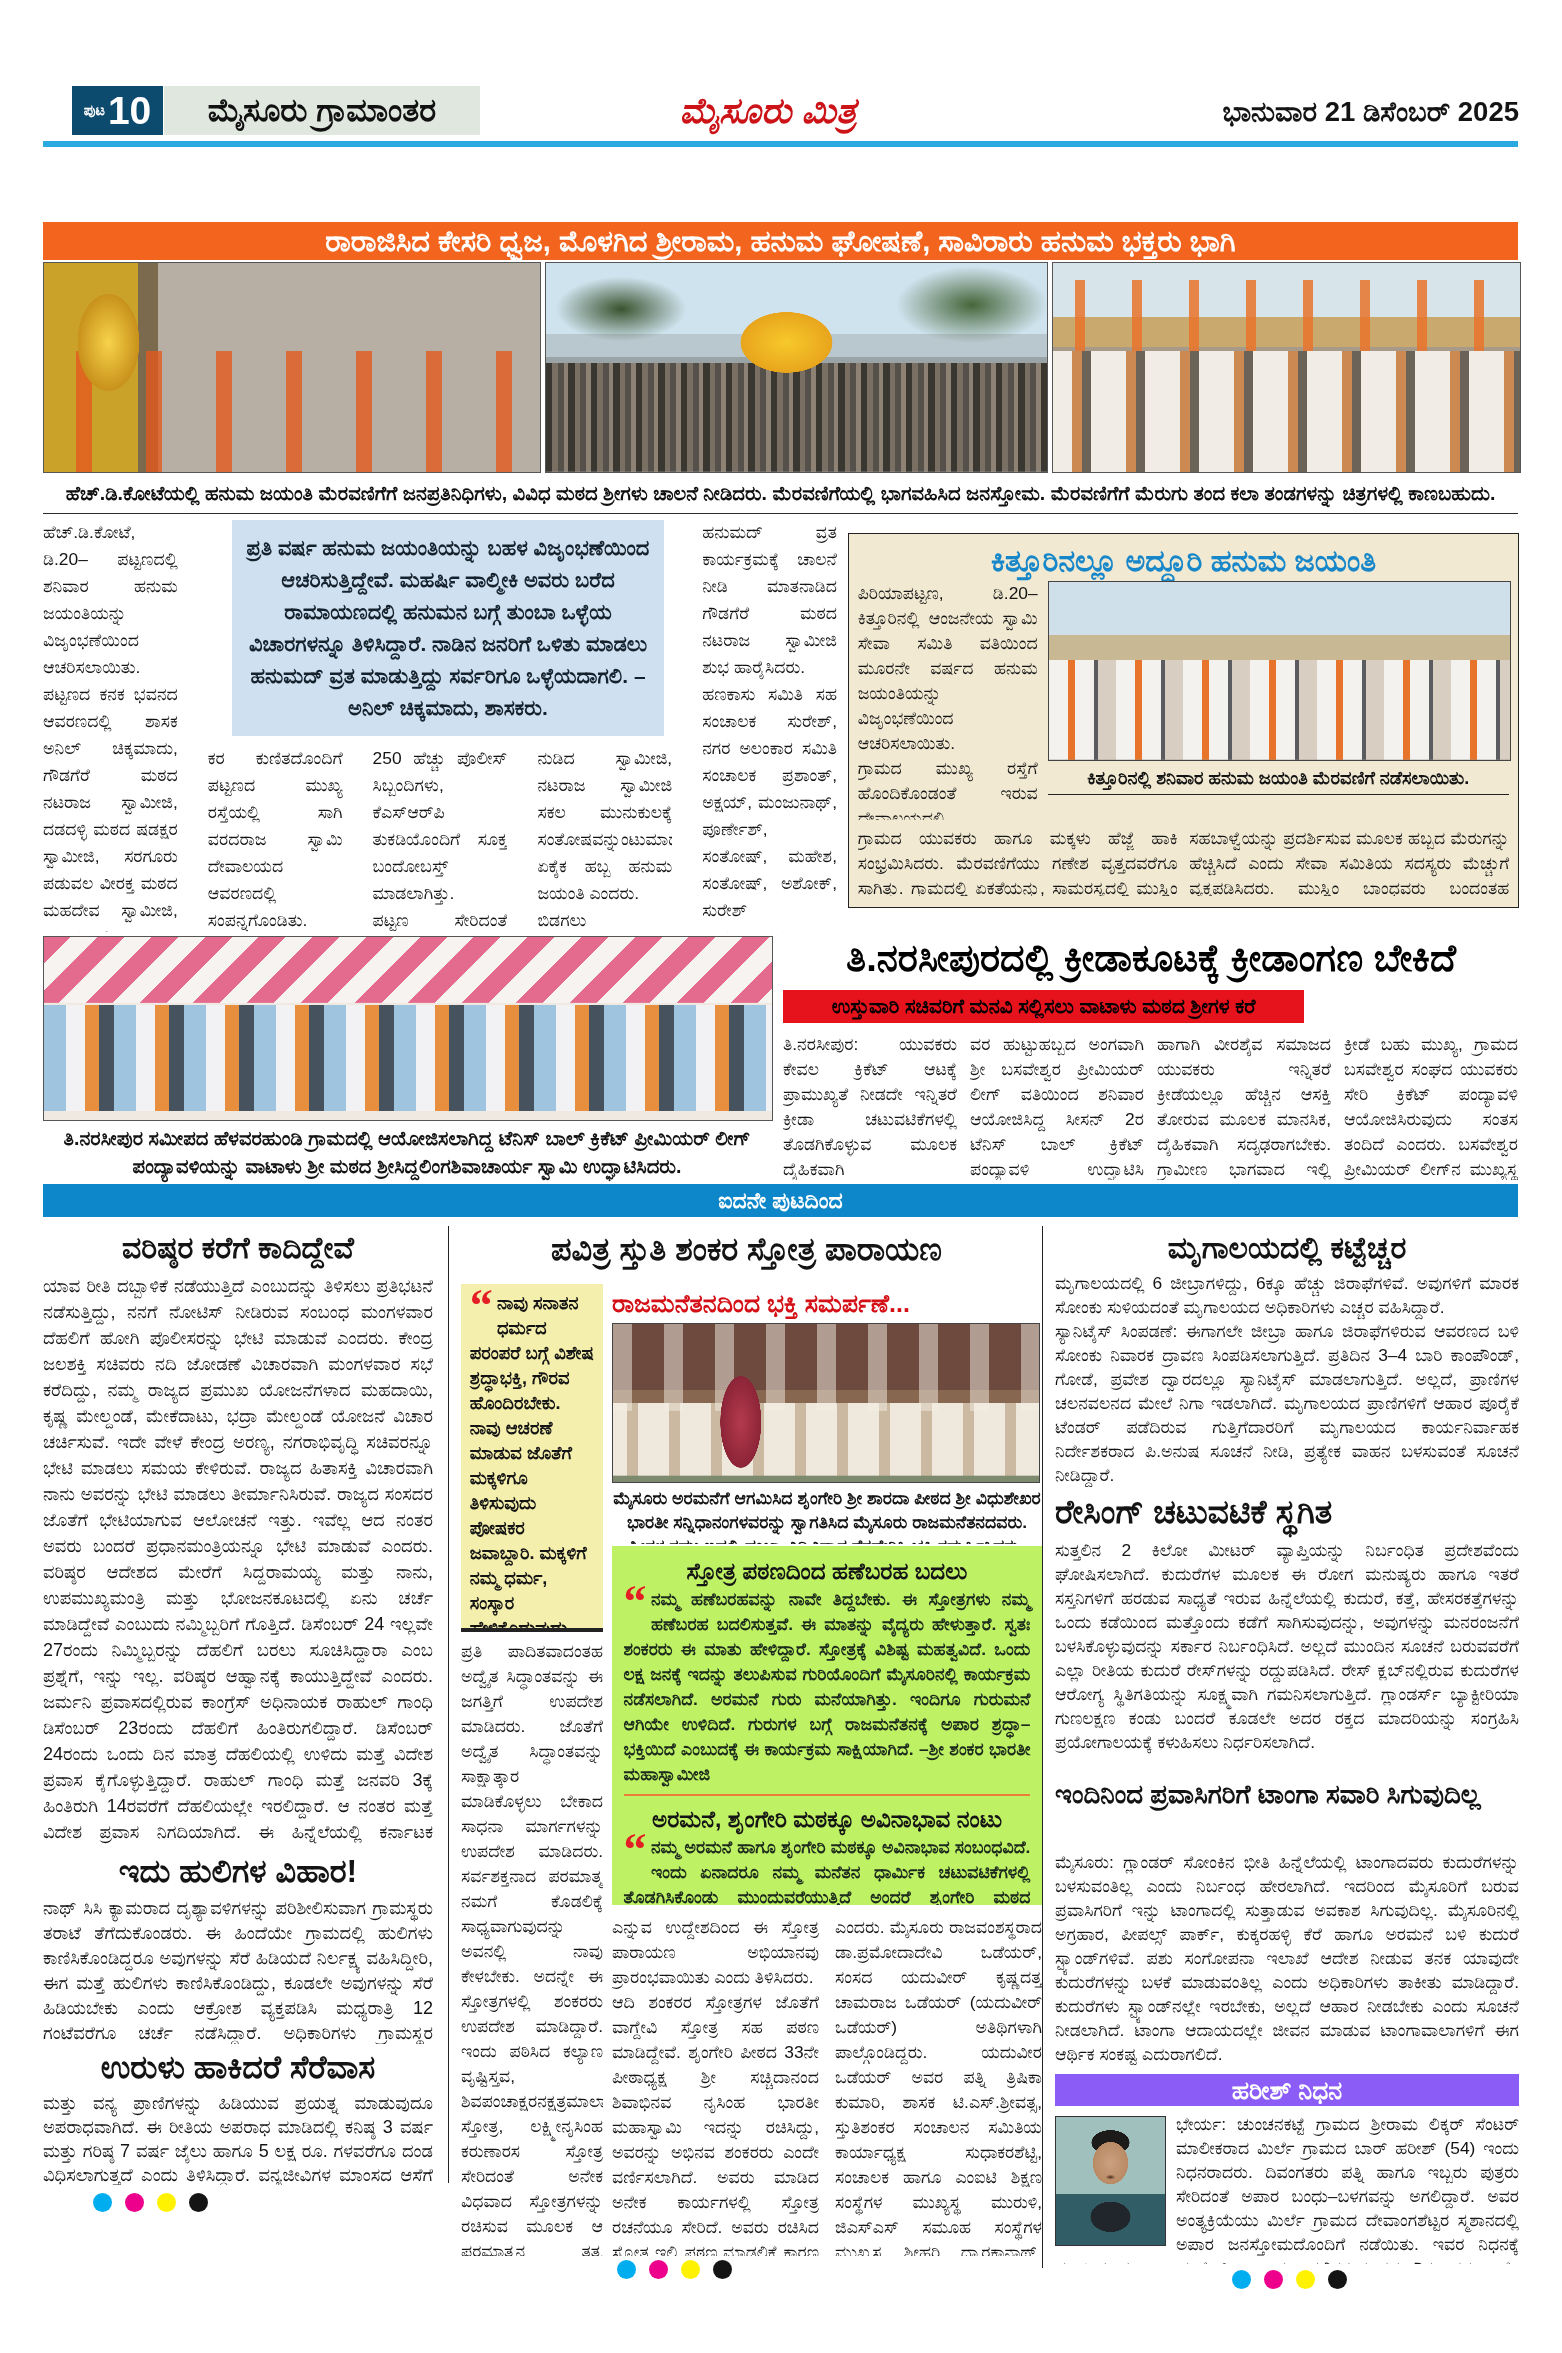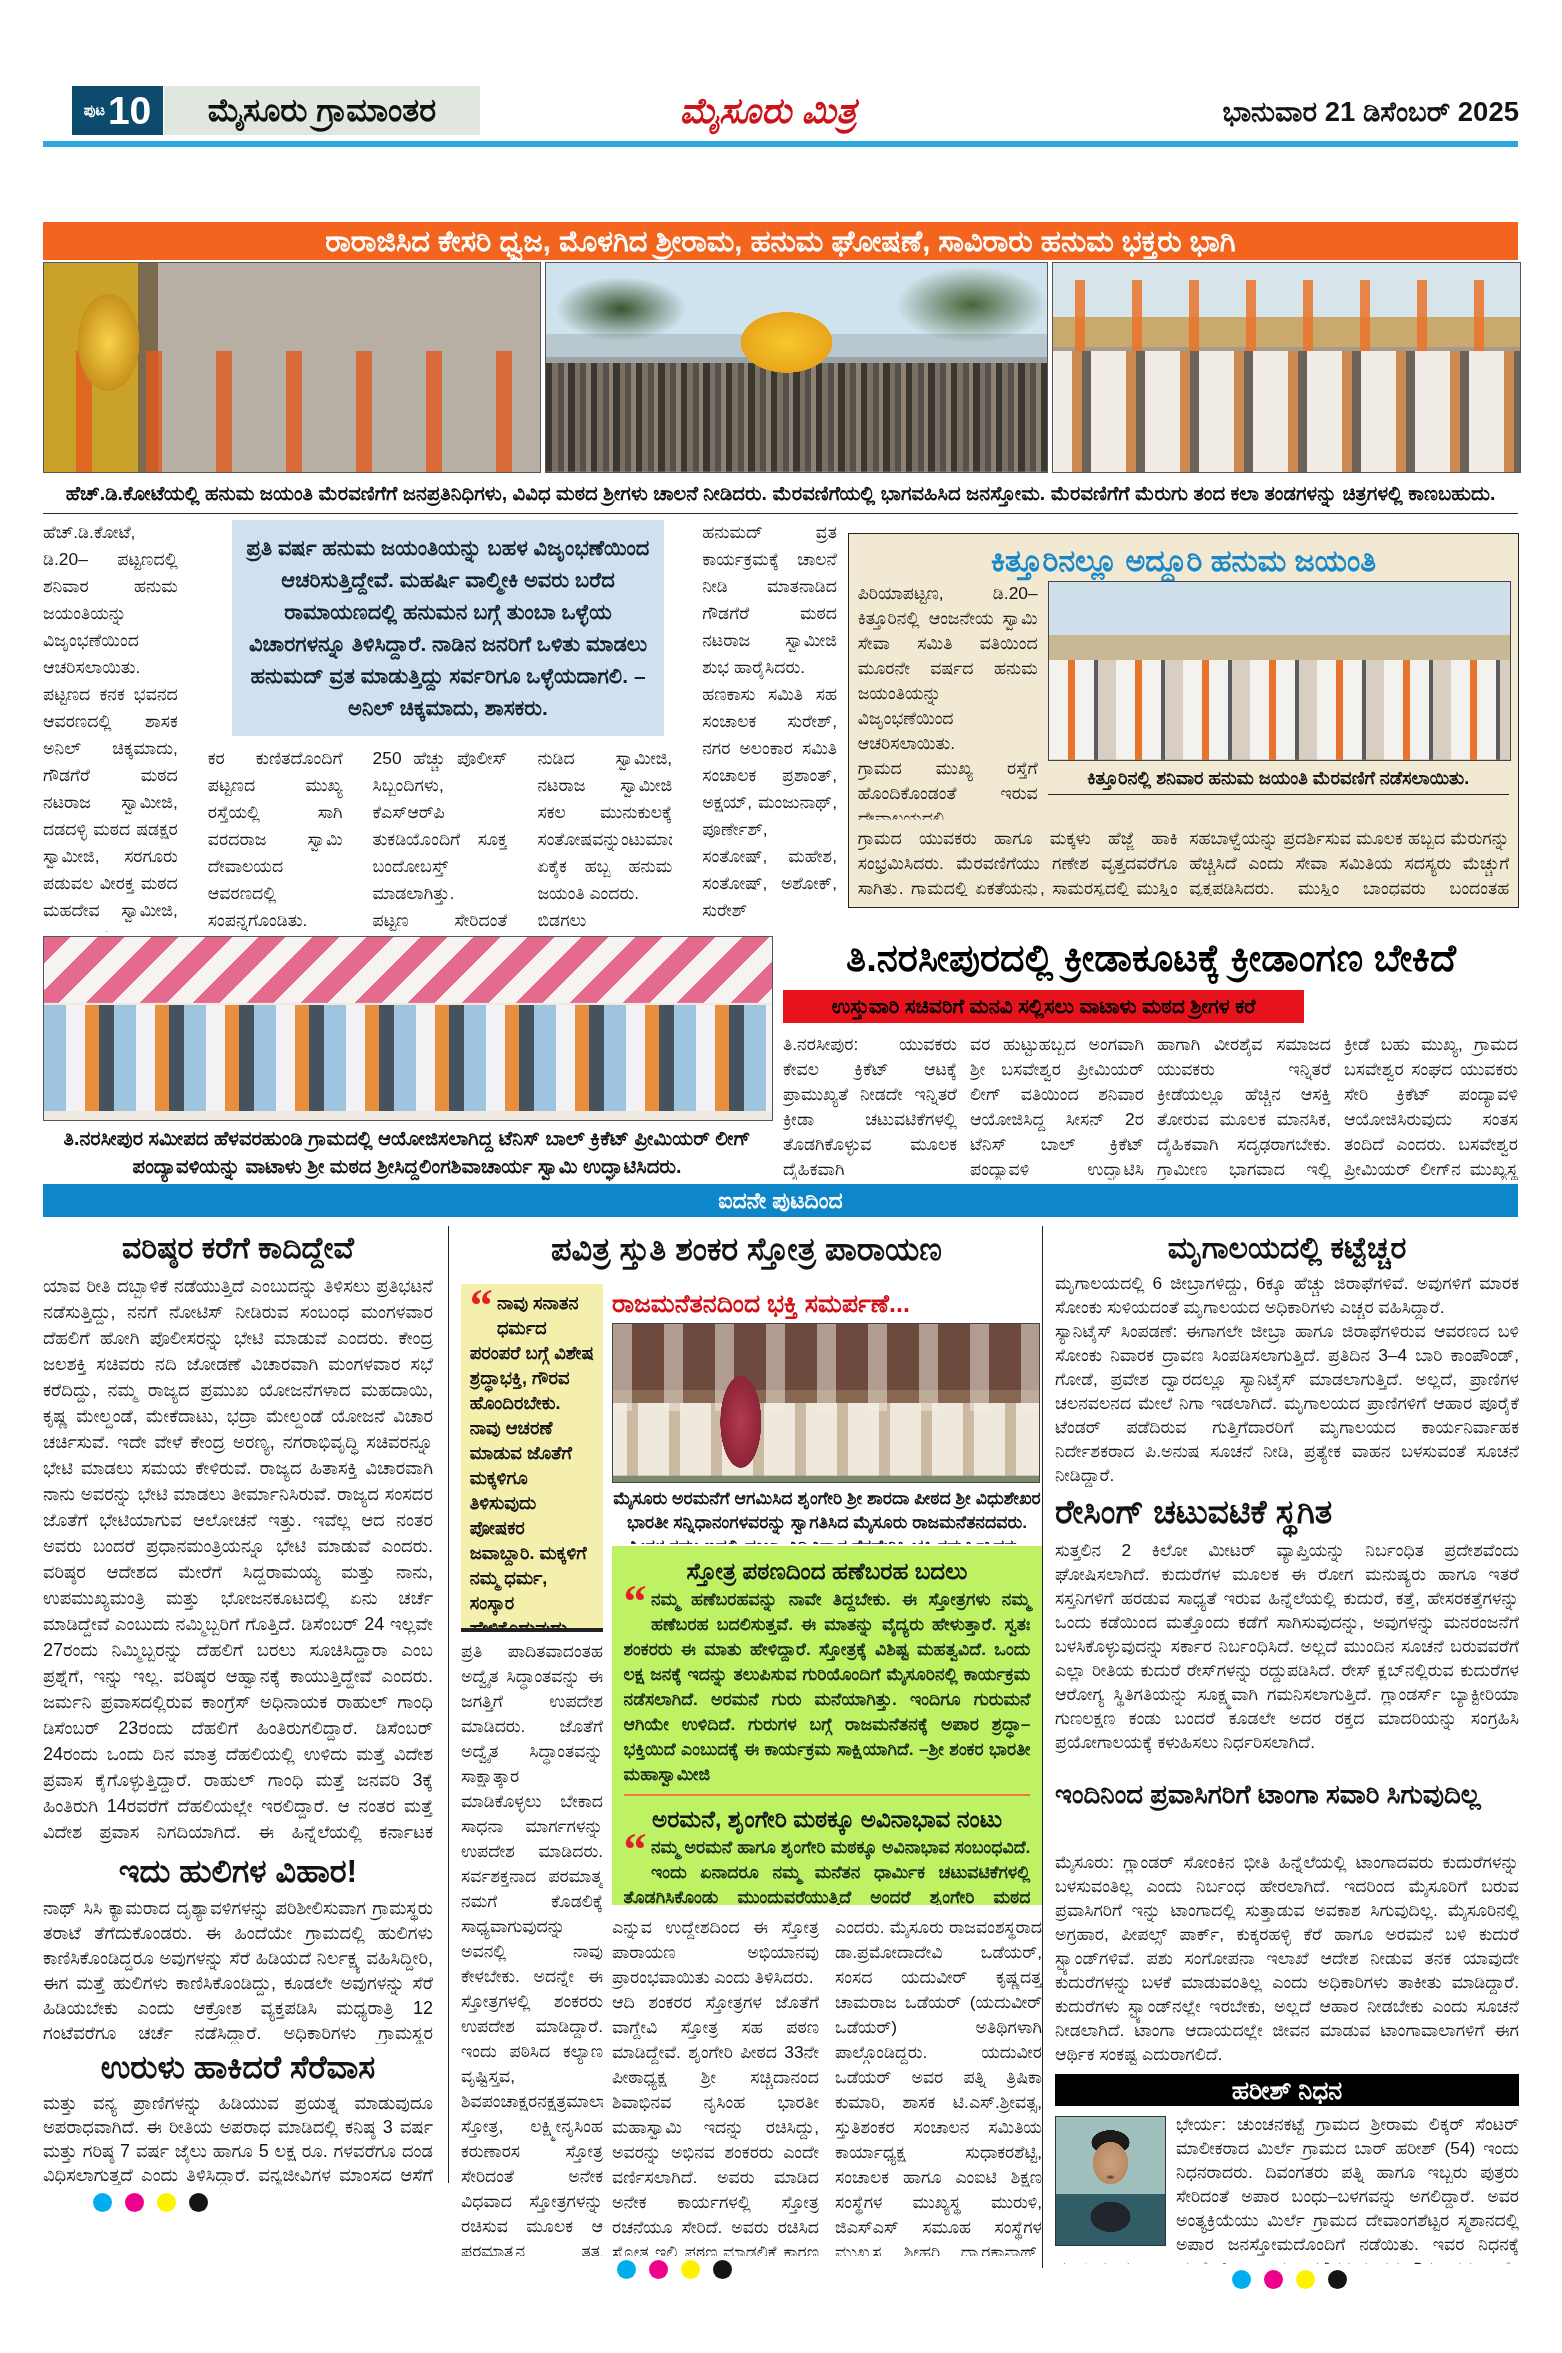--- a/index.html
+++ b/index.html
@@ -126,21 +126,21 @@
   .gb-div{height:2.2px;background:#e87e38;margin:7.2px 0;}
   .mz-below-green{left:612px;top:1915px;width:430px;height:341px;display:flex;gap:16px;}
   .bg-col{width:50%;font-size:17.4px;line-height:25px;overflow:hidden;}
 
   .rz-h1{left:1055px;top:1228px;width:464px;height:39px;font-size:30px;font-weight:bold;text-align:center;line-height:39px;}
   .rz-b1{left:1055px;top:1271px;width:464px;height:216px;font-size:17.4px;line-height:24px;}
   .rz-h2{left:1055px;top:1491px;width:464px;height:42px;font-size:33px;font-weight:bold;text-align:left;line-height:42px;}
   .rz-b2{left:1055px;top:1538px;width:464px;height:235px;font-size:17.4px;line-height:24px;}
   .rz-h3{left:1055px;top:1777px;width:464px;height:35px;font-size:26px;font-weight:bold;line-height:35px;}
   .rz-b3{left:1055px;top:1815px;width:464px;height:254px;font-size:17.4px;line-height:24px;margin-top:35px;}
-  .obit-bar{left:1055px;top:2074px;width:464px;height:32px;background:#000000;color:#fff;font-size:25px;font-weight:bold;text-align:center;line-height:32px;}
+  .obit-bar{left:1055px;top:2074px;width:464px;height:32px;background:#8b5cf6;color:#fff;font-size:25px;font-weight:bold;text-align:center;line-height:32px;}
   .obit-wrap{left:1055px;top:2112px;width:464px;height:152px;font-size:17.4px;line-height:24px;overflow:hidden;}
   .obit-photo{float:left;width:109px;height:128px;margin:4.3px 10px 2.9px 0;border:0.7px solid #333;
     background:
       radial-gradient(33px 25px at 50% 78%, #20262b 0%, #20262b 60%, rgba(0,0,0,0) 61%),
       radial-gradient(7.2px 3.6px at 50% 47%, #4a2b20 0%, rgba(0,0,0,0) 70%),
       radial-gradient(25px 30px at 50% 36%, #caa180 0%, #b98a64 70%, rgba(0,0,0,0) 71%),
       radial-gradient(29px 19px at 50% 20%, #1d1b1a 0%, #1d1b1a 65%, rgba(0,0,0,0) 66%),
       linear-gradient(180deg,#9fc0bd 0 60%, #315d66 60% 100%);}
 </style>
 </head>

